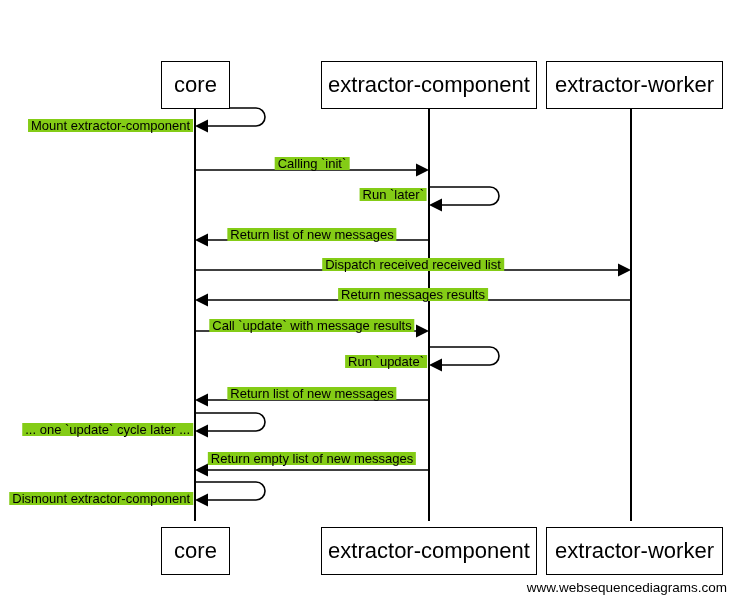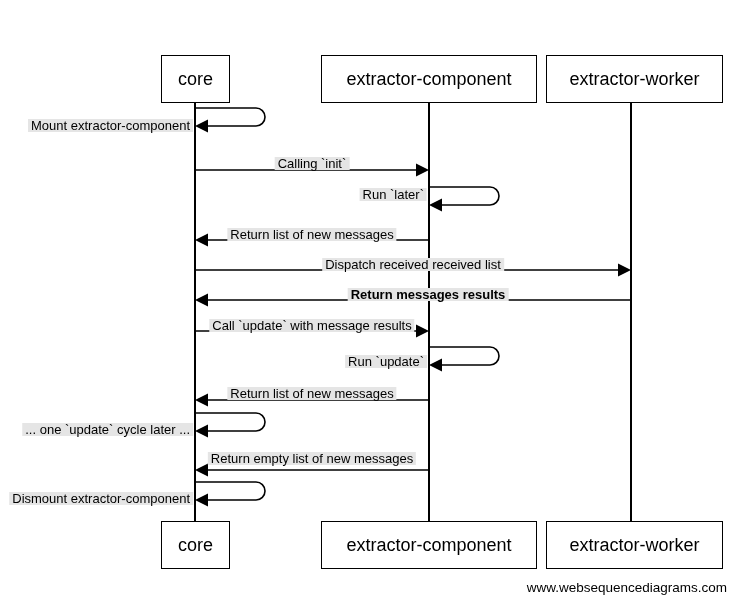--- a/index.html
+++ b/index.html
@@ -30,23 +30,24 @@
     letter-spacing: 0.1px;
   }
   .participant-box {
     position: absolute;
     box-sizing: border-box;
     border: 1.6px solid #000;
     background: #fff;
     display: flex;
     align-items: center;
     justify-content: center;
-    font-size: 18px;
+    font-size: 22px;
     line-height: 1;
     z-index: 3;
+    margin-top: 6px;
   }
   .lifeline {
     position: absolute;
     width: 1.4px;
     background: #000;
     z-index: 1;
   }
   #svg-layer {
     position: absolute;
     left: 0;
@@ -55,21 +56,21 @@
     height: 603px;
     z-index: 2;
     overflow: visible;
   }
   .msg-label {
     position: absolute;
     font-size: 13px;
     line-height: 1;
     white-space: nowrap;
     z-index: 4;
-    background: #e5e5e5;
+    background: #84cc16;
     padding: 0 3px;
   }
   .msg-label.center { transform: translateX(-50%); }
   .msg-label.right-align { transform: translateX(-100%); }
   #watermark {
     position: absolute;
     right: 10px;
     top: 581px;
     font-size: 13.5px;
     line-height: 1;
@@ -154,21 +155,21 @@
       <div class="participant-box" style="left: 546px; top: 521px; width: 177px; height: 48px;">
         <span>extractor-worker</span>
       </div>
     </div>
   <div id="labels-layer">
       <div class="msg-label right-align" style="left: 193px; top: 119px;">Mount extractor-component</div>
       <div class="msg-label center" style="left: 312px; top: 157px;">Calling `init`</div>
       <div class="msg-label right-align" style="left: 427px; top: 188px;">Run `later`</div>
       <div class="msg-label center" style="left: 312px; top: 228px;">Return list of new messages</div>
       <div class="msg-label center" style="left: 413px; top: 258px;">Dispatch received received list</div>
-      <div class="msg-label center" style="left: 428px; top: 288px; font-weight: bold;">Return messages results</div>
+      <div class="msg-label center" style="left: 413px; top: 288px;">Return messages results</div>
       <div class="msg-label center" style="left: 312px; top: 319px;">Call `update` with message results</div>
       <div class="msg-label right-align" style="left: 427px; top: 347px; margin-top: 8px;">Run `update`</div>
       <div class="msg-label center" style="left: 312px; top: 387px;">Return list of new messages</div>
       <div class="msg-label right-align" style="left: 193px; top: 423px;">... one `update` cycle later ...</div>
       <div class="msg-label center" style="left: 312px; top: 452px;">Return empty list of new messages</div>
       <div class="msg-label right-align" style="left: 193px; top: 492px;">Dismount extractor-component</div>
     </div>
 
   <div id="watermark">www.websequencediagrams.com</div>
 <div class="lifeline" style="left: 194.3px; top: 103px; height: 418px;"></div>

